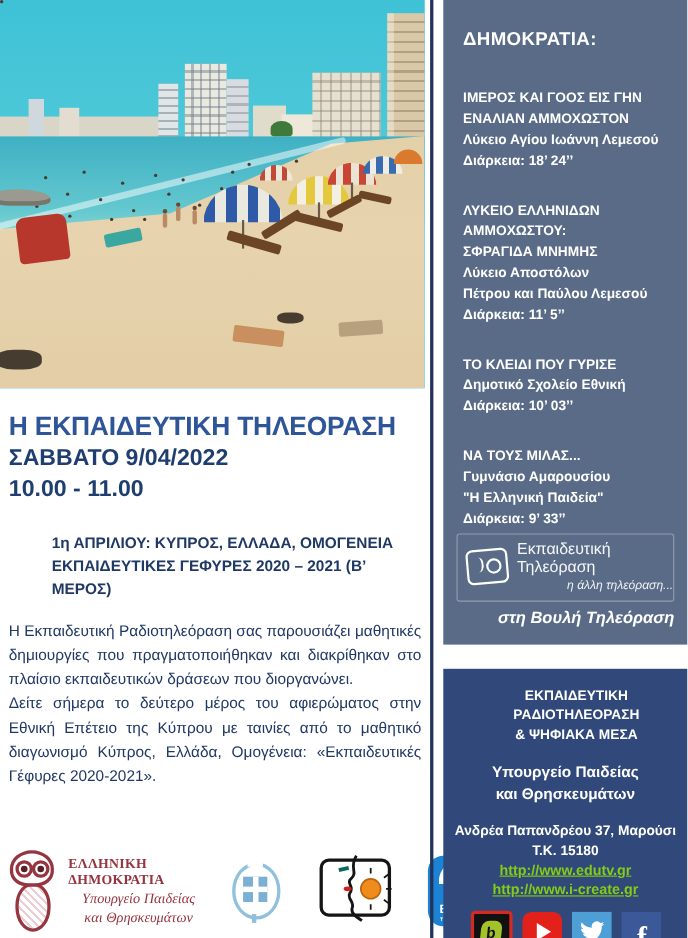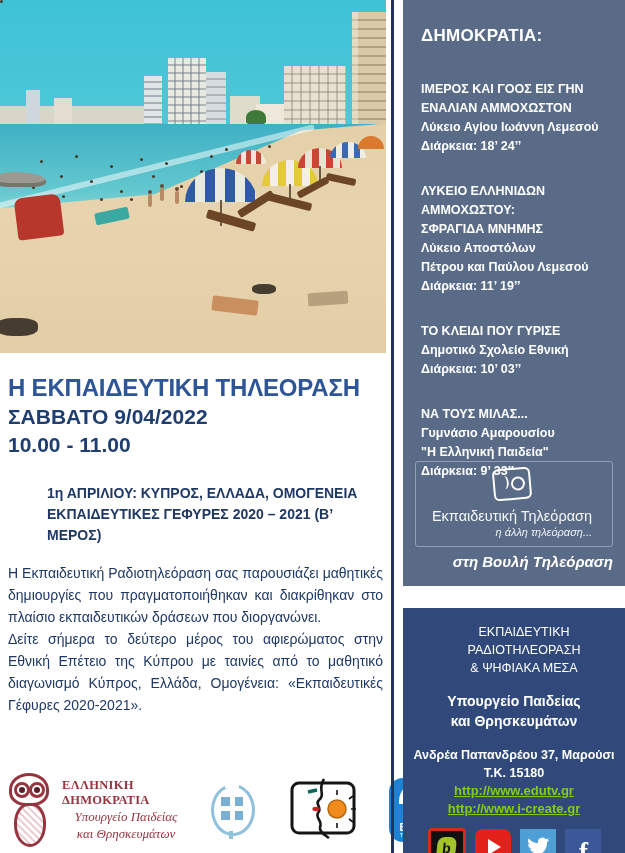--- a/index.html
+++ b/index.html
@@ -114,32 +114,32 @@
   
   .right-col{position:absolute;left:403px;top:0;width:222px;height:853px;}
   .program-panel{position:relative;height:586px;background:#596b86;color:#fff;
                  box-sizing:border-box;padding:26px 14px 0 18px;}
   .prog-heading{font-size:17px;font-weight:bold;letter-spacing:.3px;margin-bottom:34px;}
   .prog-item{margin-bottom:26px;}
   .pt,.ps{font-size:12.5px;font-weight:bold;line-height:19px;}
   .pd{font-size:12.5px;font-weight:600;line-height:19px;}
   .panel-logo{position:absolute;left:12px;right:12px;bottom:16px;}
   .panel-logo .lg-row{display:flex;align-items:center;gap:8px;border:1px solid rgba(255,255,255,.35);
-                      border-radius:3px;padding:6px 12px 8px 8px;flex-direction:column;}
+                      border-radius:3px;padding:6px 0 8px 8px;}
   .ptv{width:34px;height:28px;border:2px solid #fff;border-radius:6px;transform:rotate(-5deg);
        position:relative;flex:0 0 auto;}
   .ptv::before{content:'';position:absolute;right:4px;top:7px;width:10px;height:10px;border:2.5px solid #fff;border-radius:50%;}
   .ptv::after{content:'';position:absolute;left:4px;top:5px;width:8px;height:14px;border-right:2px solid #fff;border-radius:50%;}
   .lg-name{font-size:14.5px;font-weight:400;color:rgba(255,255,255,.95);line-height:16px;}
   .lg-tag{font-size:11px;font-style:italic;text-align:right;margin-top:2px;color:rgba(255,255,255,.9);}
   .lg-sub{font-size:15px;font-weight:bold;font-style:italic;text-align:right;margin-top:6px;}
 
   .contact-panel{margin-top:22px;height:245px;background:#30497a;color:#fff;text-align:center;
                  box-sizing:border-box;padding-top:15px;}
-  .org-line{font-size:12.5px;font-weight:normal;line-height:18px;padding-left:20px;}
+  .org-line{font-size:12.5px;font-weight:bold;line-height:18px;padding-left:20px;}
   .min-line{font-size:14px;font-weight:bold;line-height:20px;}
   .addr-line{font-size:12.5px;font-weight:600;line-height:18px;}
   .cp-gap14{height:14px;} .cp-gap15{height:15px;}
   .link{display:block;font-size:13px;font-weight:bold;line-height:18px;color:#84cc16;
         text-decoration:underline;cursor:pointer;}
   .social-row{margin-top:10px;display:flex;justify-content:center;align-items:center;gap:9px;}
   .sicon{width:36px;height:36px;flex:0 0 auto;position:relative;cursor:pointer;}
   .si-blog{background:#111;border:3px solid #d42a20;border-radius:4px;width:32px;height:32px;
            display:flex;align-items:center;justify-content:center;}
   .si-blog .leaf{width:19px;height:21px;background:#a3c32a;border-radius:7px 7px 7px 0;
@@ -268,21 +268,21 @@
       <div class="ps">Λύκειο Αγίου Ιωάννη Λεμεσού</div>
       <div class="pd">Διάρκεια: 18’ 24’’</div>
     </div>
 
     <div class="prog-item">
       <div class="pt">ΛΥΚΕΙΟ ΕΛΛΗΝΙΔΩΝ</div>
       <div class="pt">ΑΜΜΟΧΩΣΤΟΥ:</div>
       <div class="pt">ΣΦΡΑΓΙΔΑ ΜΝΗΜΗΣ</div>
       <div class="ps">Λύκειο Αποστόλων</div>
       <div class="ps">Πέτρου και Παύλου Λεμεσού</div>
-      <div class="pd">Διάρκεια: 11’ 19’’</div>
+      <div class="pd">Διάρκεια: 11’ 5’’</div>
     </div>
 
     <div class="prog-item">
       <div class="pt">ΤΟ ΚΛΕΙΔΙ ΠΟΥ ΓΥΡΙΣΕ</div>
       <div class="ps">Δημοτικό Σχολείο Εθνική</div>
       <div class="pd">Διάρκεια: 10’ 03’’</div>
     </div>
 
     <div class="prog-item">
       <div class="pt">ΝΑ ΤΟΥΣ ΜΙΛΑΣ...</div>

